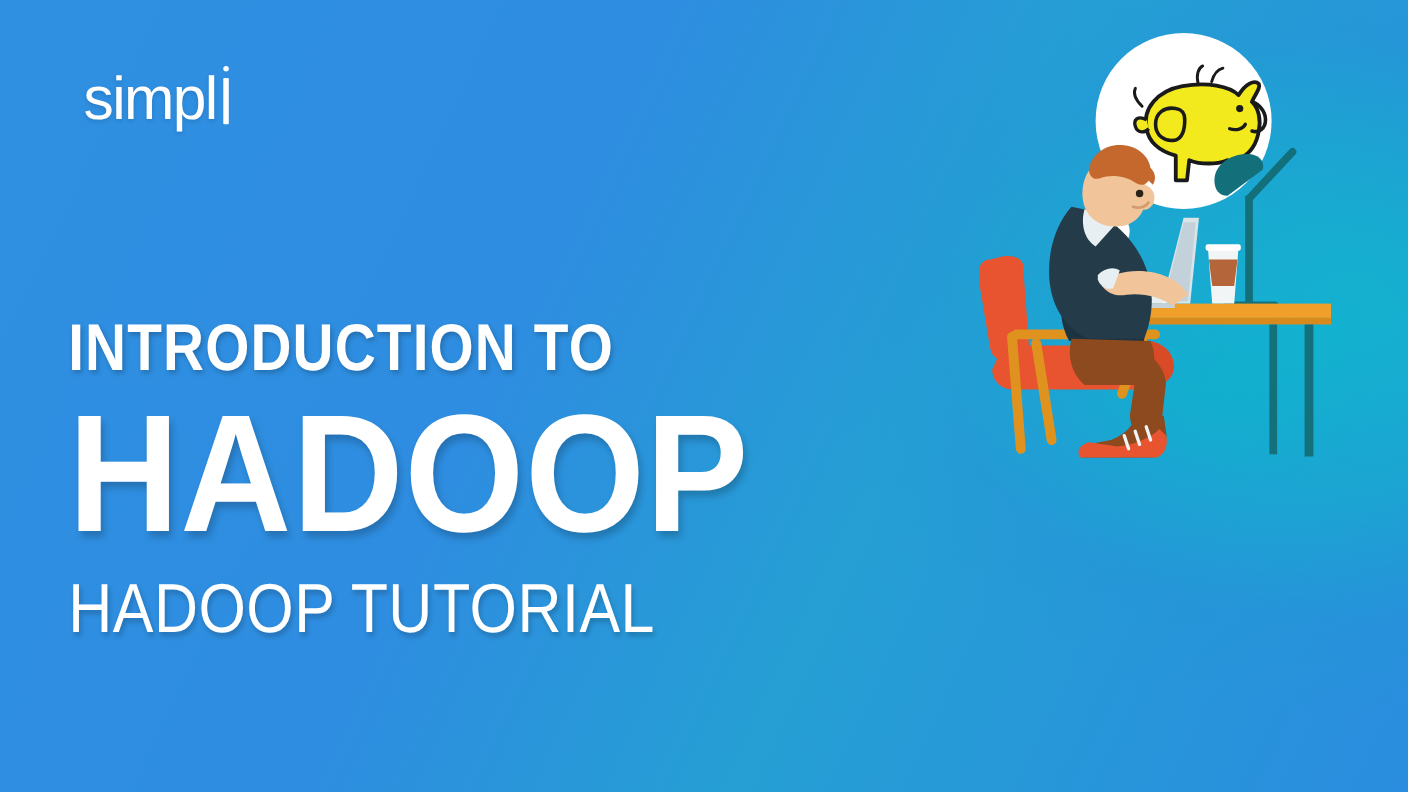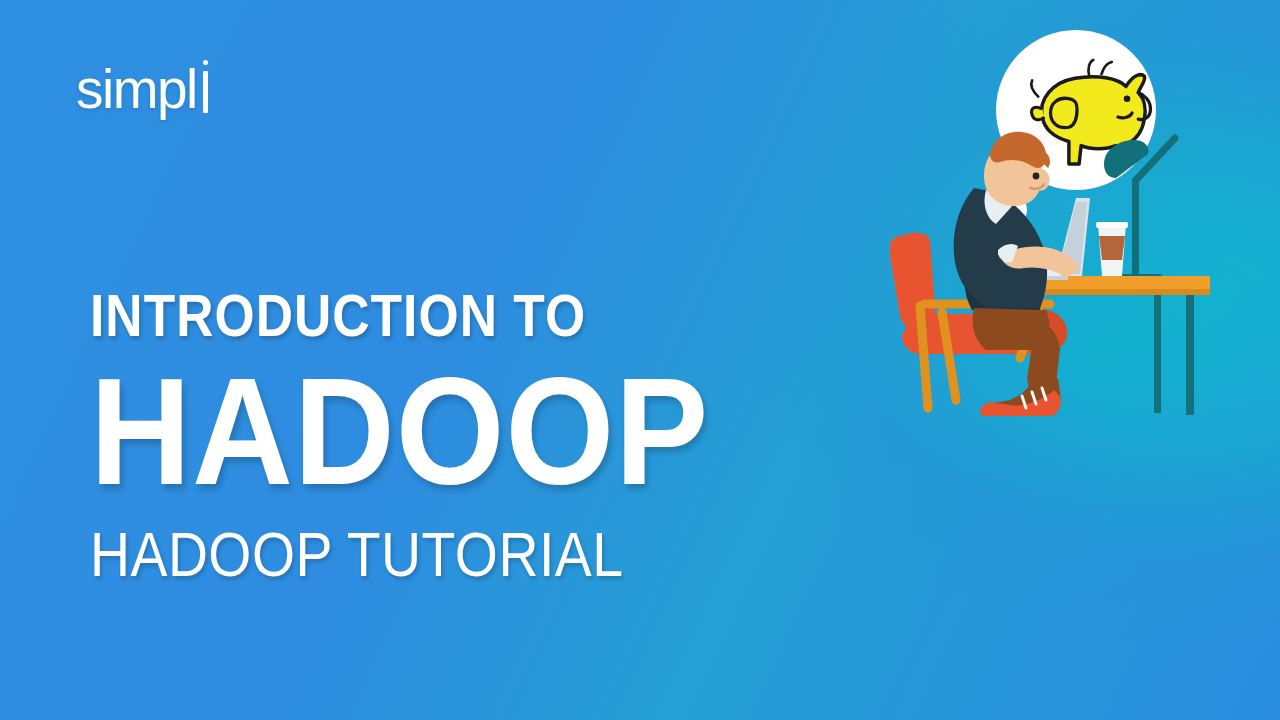--- a/index.html
+++ b/index.html
@@ -82,21 +82,21 @@
     top: -1px;
     width: 5px;
     height: 5px;
     background: #ffffff;
     border-radius: 50%;
   }
 
   
   .titles {
     position: absolute;
-    left: 90px;
+    left: 62px;
     top: 286px;
     width: 860px;
   }
   .t-kicker {
     font-size: 60px;
     font-weight: 700;
     color: #ffffff;
     letter-spacing: 1.2px;
     line-height: 1;
     transform: scaleX(0.86);

